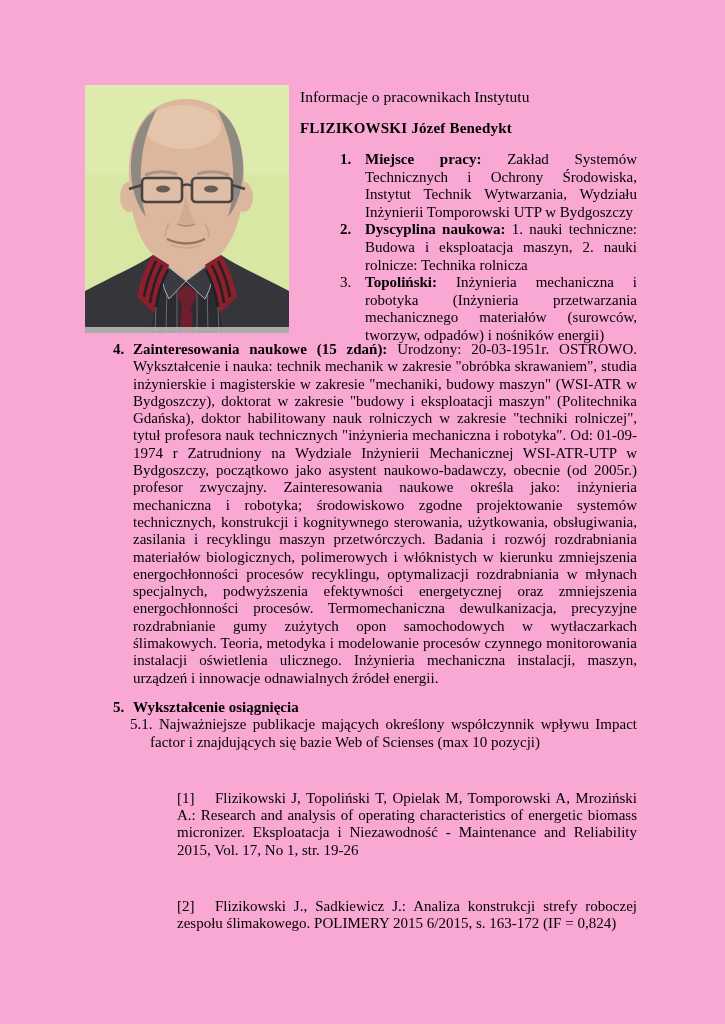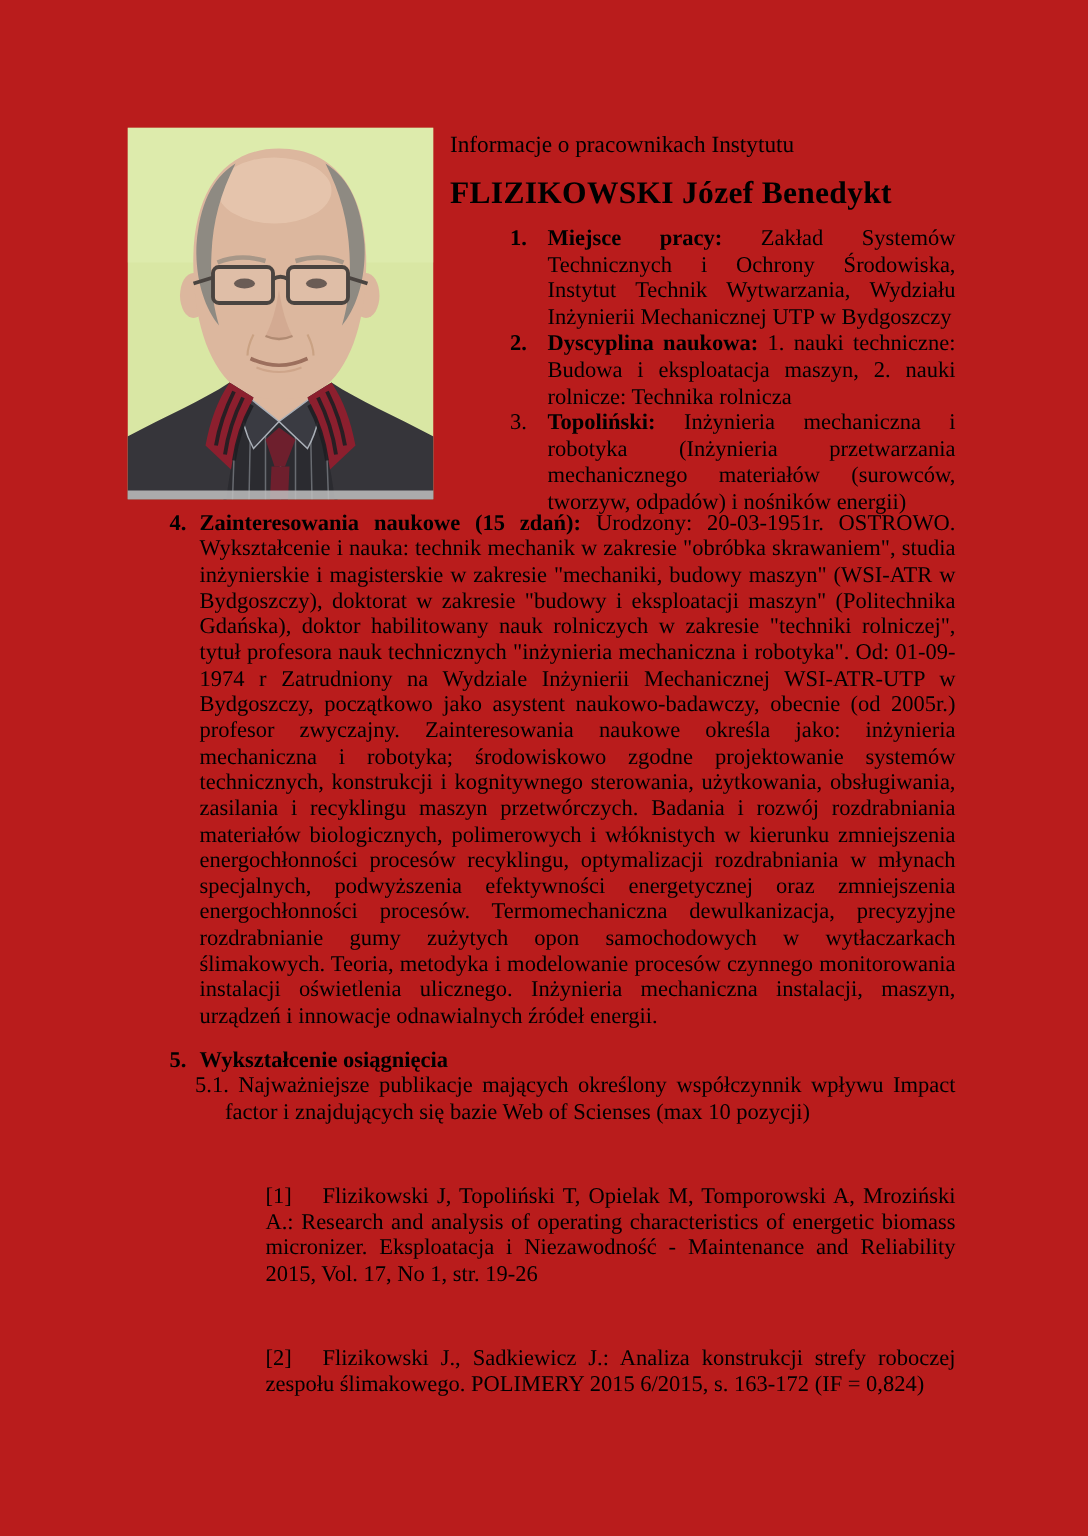--- a/index.html
+++ b/index.html
@@ -1,28 +1,28 @@
 <!DOCTYPE html>
 <html><head>
 <meta charset="utf-8">
 <style>
   html,body{margin:0;padding:0;background:#e8e8e8;}
   #page{
     position:relative;
     width:725px;height:1024px;
-    background:#b91c1c;
+    background:#f9a8d4;
     font-family:"Liberation Serif","DejaVu Serif",serif;
     color:#000;
     overflow:hidden;
   }
   .photo{position:absolute;left:85px;top:85px;width:204px;height:248px;}
   .photo svg{display:block;width:204px;height:248px;}
 
   .header-line{position:absolute;left:300px;top:88px;font-size:15.5px;line-height:18px;}
-  .doc-title{position:absolute;left:300px;top:118px;font-size:21px;font-weight:bold;line-height:20px;letter-spacing:.2px;}
+  .doc-title{position:absolute;left:300px;top:118px;font-size:15px;font-weight:bold;line-height:20px;letter-spacing:.2px;}
 
   .list123{position:absolute;left:365px;top:151px;width:272px;}
   .list123 .item{position:relative;text-align:justify;font-size:15px;line-height:17.6px;}
   .list123 .num{position:absolute;left:-25px;top:0;}
   .list123 .item.boldnum .num{font-weight:bold;}
   .lead{font-weight:bold;}
 
   .flow{position:absolute;left:113px;top:341px;width:524px;font-size:15px;line-height:17.3px;}
   .sec4{position:relative;margin-left:20px;text-align:justify;}
   .sec4 .num{position:absolute;left:-20px;top:0;font-weight:bold;}
@@ -101,21 +101,21 @@
 
       <rect x="0" y="242" width="204" height="6" opacity="0.85" fill="#bfbfbf"></rect>
     </svg>
   </div>
 
   <div class="header-line">Informacje o pracownikach Instytutu</div>
   <div class="doc-title">FLIZIKOWSKI Józef Benedykt</div>
 
   <div class="list123">
     <div class="item boldnum">
-      <span class="num">1.</span><span class="lead">Miejsce pracy:</span> <span>Zakład Systemów Technicznych i Ochrony Środowiska, Instytut Technik Wytwarzania, Wydziału Inżynierii Mechanicznej UTP w Bydgoszczy</span>
+      <span class="num">1.</span><span class="lead">Miejsce pracy:</span> <span>Zakład Systemów Technicznych i Ochrony Środowiska, Instytut Technik Wytwarzania, Wydziału Inżynierii Tomporowski UTP w Bydgoszczy</span>
     </div>
     <div class="item boldnum">
       <span class="num">2.</span><span class="lead">Dyscyplina naukowa:</span> <span>1. nauki techniczne: Budowa i eksploatacja maszyn, 2. nauki rolnicze: Technika rolnicza</span>
     </div>
     <div class="item">
       <span class="num">3.</span><span class="lead">Topoliński:</span> <span>Inżynieria mechaniczna i robotyka (Inżynieria przetwarzania mechanicznego materiałów (surowców, tworzyw, odpadów) i nośników energii)</span>
     </div>
   </div>
 
   <div class="flow">

